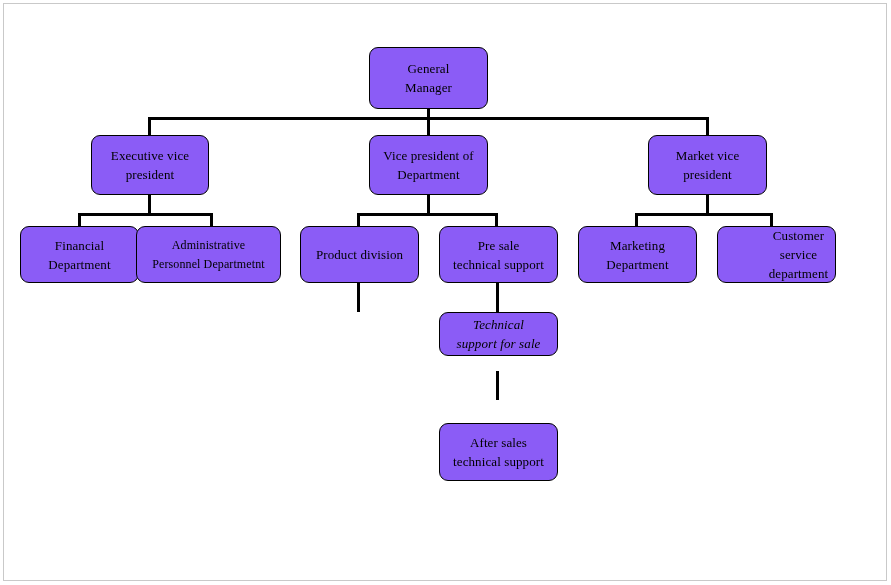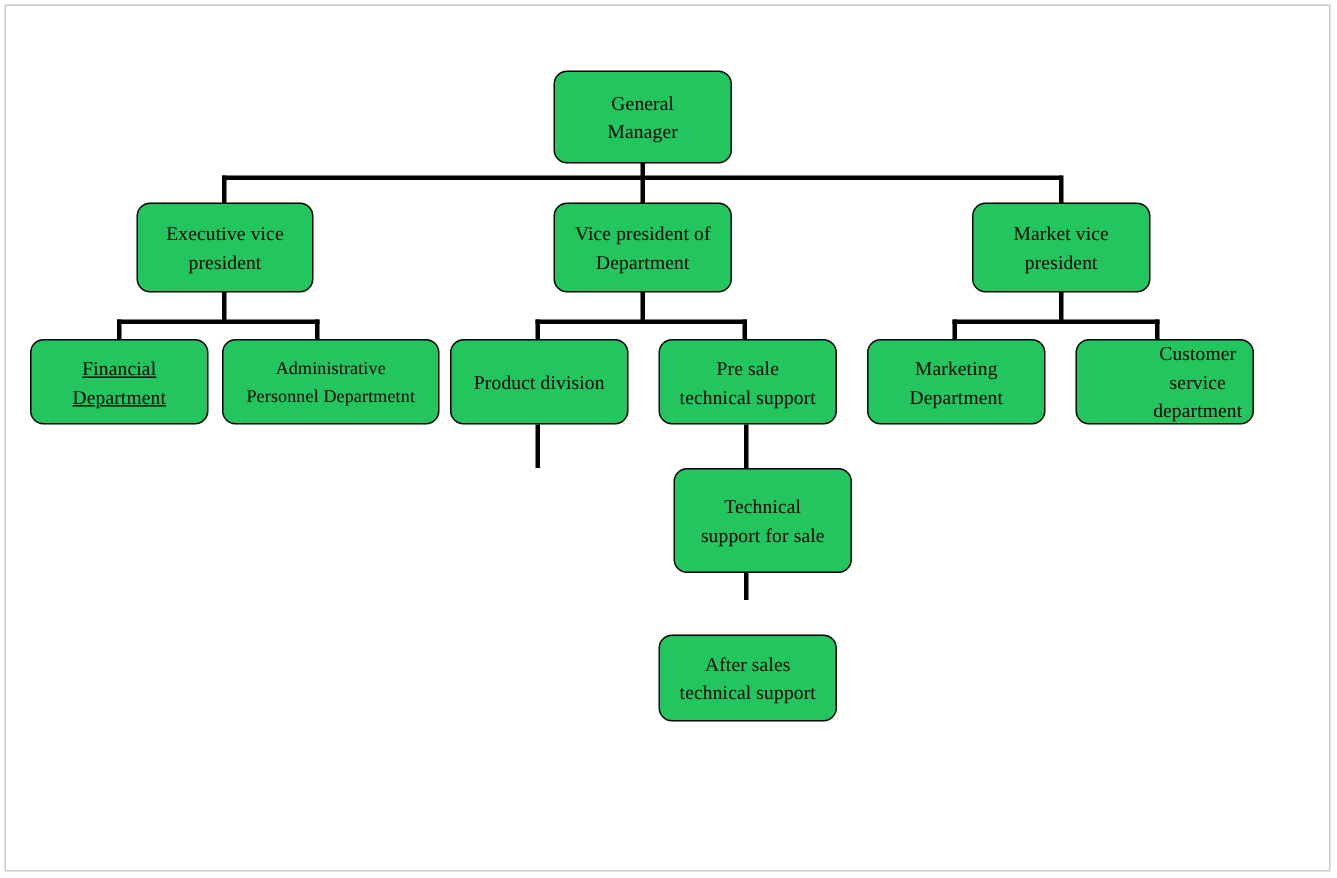--- a/index.html
+++ b/index.html
@@ -22,21 +22,21 @@
     top: 3px;
     width: 884px;
     height: 578px;
     border: 1px solid #c9c9c9;
     box-sizing: border-box;
     pointer-events: none;
   }
   .node {
     position: absolute;
     box-sizing: border-box;
-    background: #22c55e;
+    background: #8b5cf6;
     border: 1px solid #000000;
     border-radius: 9px;
     display: flex;
     align-items: center;
     justify-content: center;
     text-align: center;
     color: #000000;
     font-size: 13px;
     line-height: 19px;
     letter-spacing: 0.1px;
@@ -102,26 +102,26 @@
   <div class="node" style="left:369px; top:135px; width:119px; height:60px;">
     <span class="node-label">Vice president of
 Department</span>
   </div>
 
   <div class="node" style="left:648px; top:135px; width:119px; height:60px;">
     <span class="node-label">Market vice
 president</span>
   </div>
 
-  <div class="node" style="left:20px; top:226px; width:119px; height:57px;text-decoration:underline;">
+  <div class="node" style="left:20px; top:226px; width:119px; height:57px;">
     <span class="node-label">Financial
 Department</span>
   </div>
 
-  <div class="node" style="left:148px; top:226px; width:145px; height:57px; font-size:12px;">
+  <div class="node" style="left:136px; top:226px; width:145px; height:57px; font-size:12px;">
     <span class="node-label">Administrative
 Personnel Departmetnt</span>
   </div>
 
   <div class="node" style="left:300px; top:226px; width:119px; height:57px;text-align:right;">
     <span class="node-label">Product division</span>
   </div>
 
   <div class="node" style="left:439px; top:226px; width:119px; height:57px;">
     <span class="node-label">Pre sale
@@ -132,21 +132,21 @@
     <span class="node-label">Marketing
 Department</span>
   </div>
 
   <div class="node" style="left:717px; top:226px; width:119px; height:57px;padding-left:44px;">
     <span class="node-label">Customer service
 department</span>
   </div>
 
 
-  <div class="node" style="left:449px; top:312px; width:119px; height:70px;">
+  <div class="node" style="left:439px; top:312px; width:119px; height:44px;font-style:italic;">
     <span class="node-label">Technical
 support for sale</span>
   </div>
 
   <div class="node" style="left:439px; top:423px; width:119px; height:58px;">
     <span class="node-label">After sales
 technical support</span>
   </div>
 
 </div>

